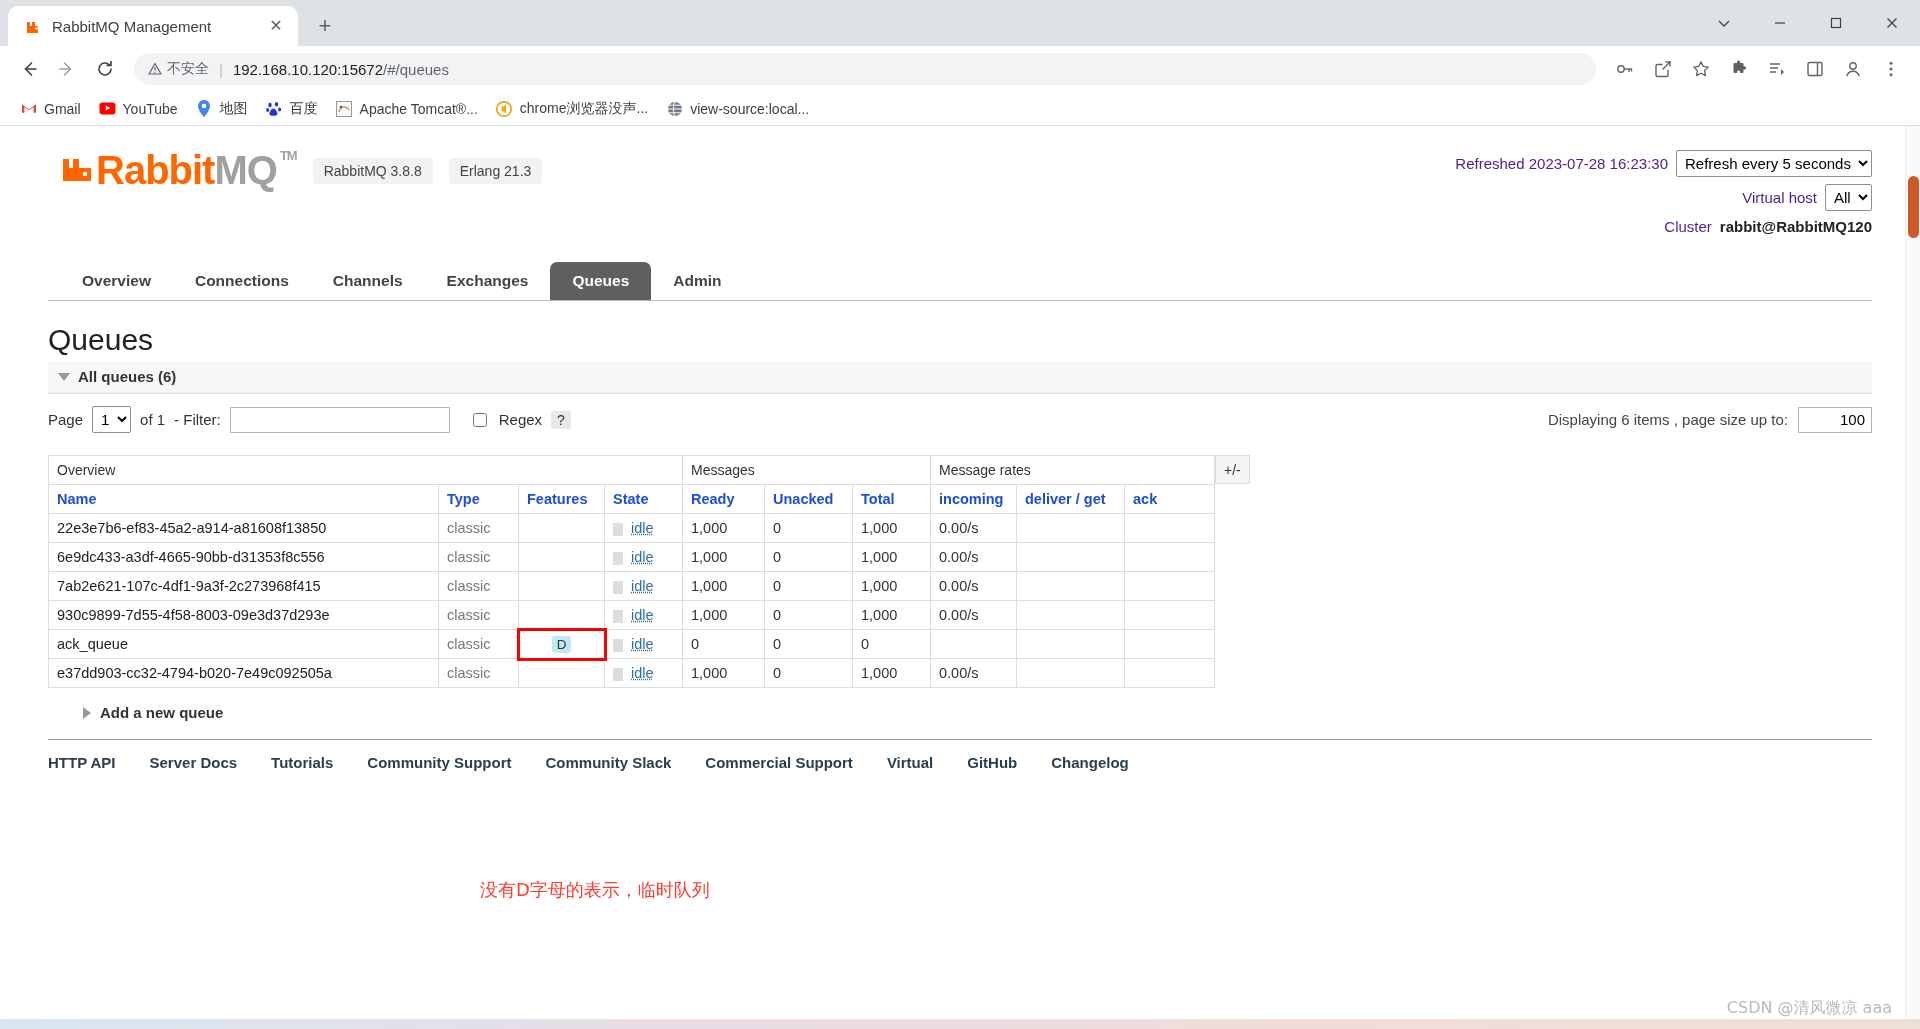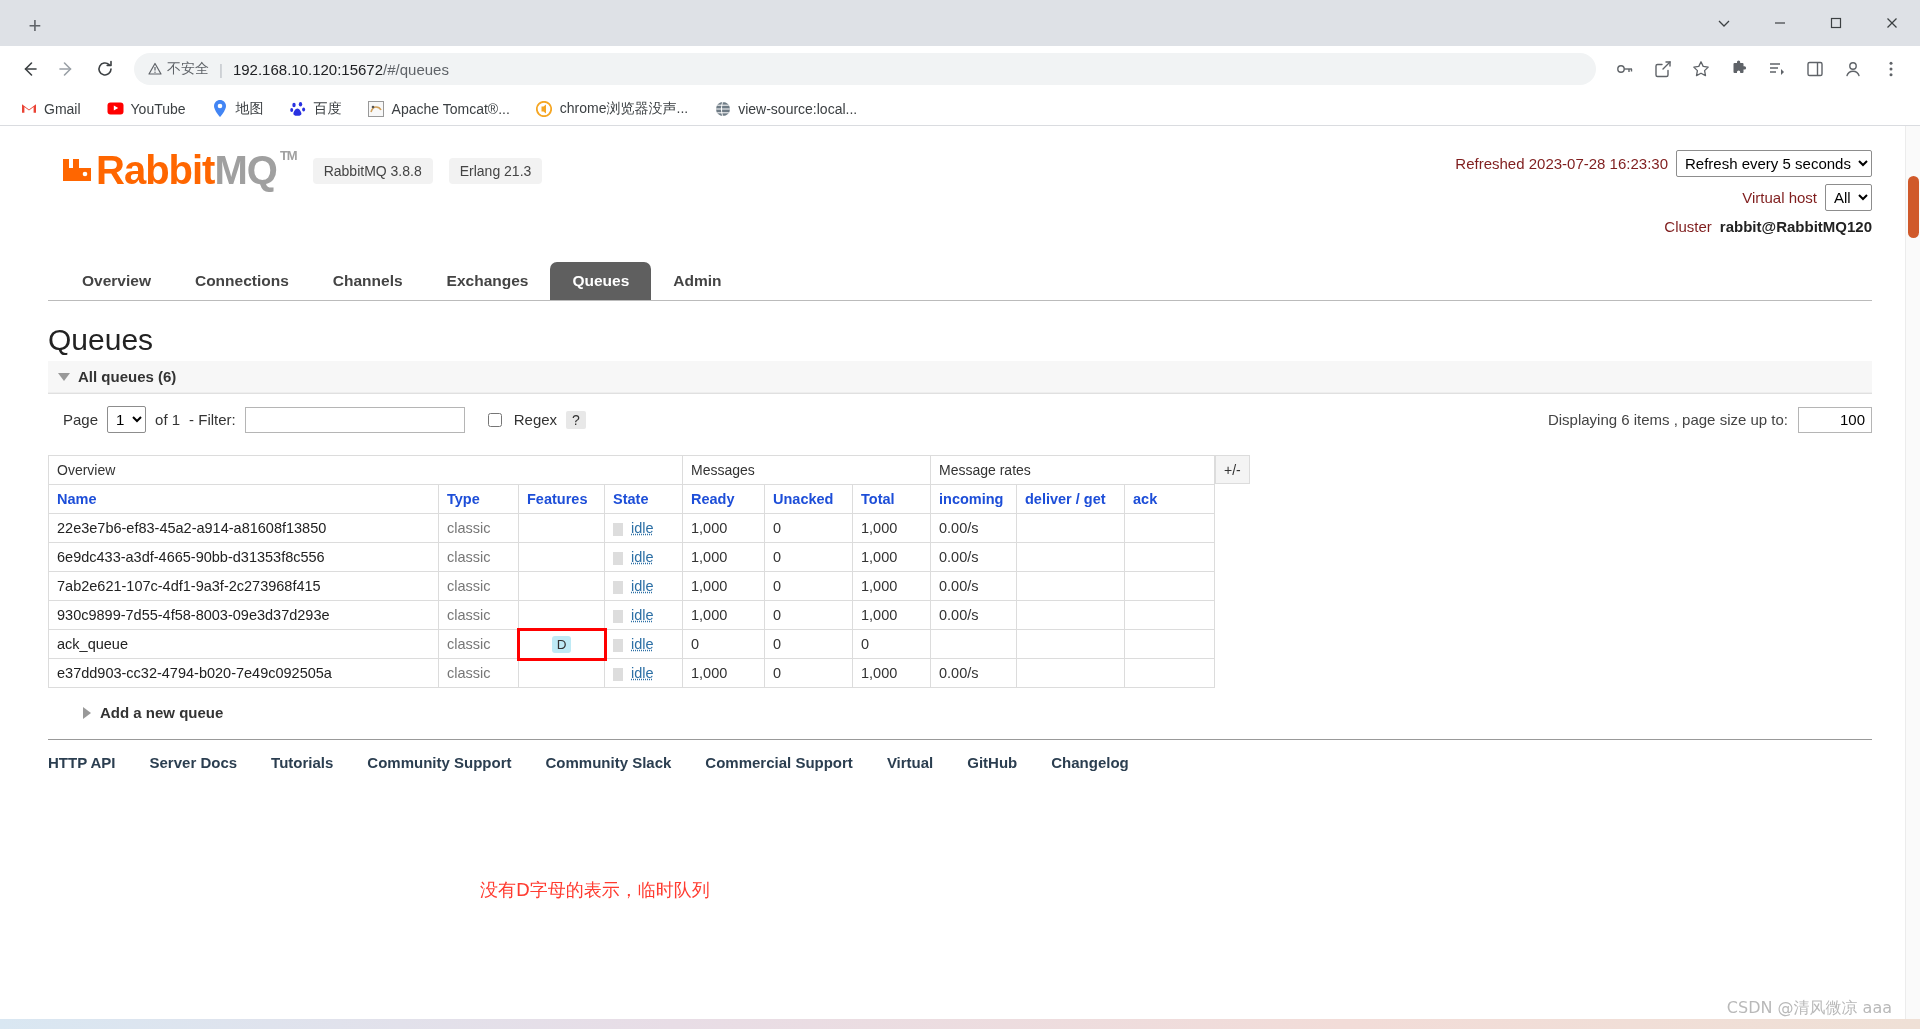--- a/index.html
+++ b/index.html
@@ -101,21 +101,21 @@
   .omni-divider { color:#bdc1c6; margin: 0 2px; }
   .omni-url { color: #202124; font-size:15px; white-space:nowrap; overflow:hidden; }
   .omni-url .grey { color:#5f6368; }
 
   .bookmarks {
     height: 34px;
     background: #fff;
     display: flex;
     align-items: center;
     padding: 0 12px;
-    gap: 10px;
+    gap: 2px;
     border-bottom: 1px solid #dadce0;
   }
   .bm {
     display: flex;
     align-items: center;
     gap: 7px;
     padding: 4px 8px;
     border-radius: 4px;
     font-size: 14px;
     color: #3c4043;
@@ -157,21 +157,21 @@
     background: #f2f2f2;
     color: #444;
     font-size: 14px;
     padding: 5px 11px;
     border-radius: 4px;
     white-space: nowrap;
   }
 
   .head-right { text-align: right; font-size: 15px; color: #444; padding-top: 2px; }
   .hr-row { display:flex; align-items:center; justify-content:flex-end; gap:8px; margin-bottom: 7px; }
-  .hr-row .lbl { color:#7f1d1d; }
+  .hr-row .lbl { color:#4c1d95; }
   select.sel {
     font-family: "Liberation Sans", sans-serif;
     font-size: 15px;
     padding: 3px 4px;
     border: 1px solid #8d8d8d;
     background: #fff;
     color: #000;
     border-radius: 2px;
   }
   .hr-strong { font-weight: bold; color:#222; }
@@ -232,21 +232,21 @@
   .pagination-label {
     font-size: 15px; color: #333;
     margin: 18px 0 6px 0;
   }
   .pagination-rule { border-top: 1px solid #e0e0e0; }
   .pagination-row {
     display:flex; align-items:center; justify-content:space-between;
     padding: 12px 0 10px 0;
     font-size: 15px; color:#333;
   }
-  .pg-left { display:flex; align-items:center; gap:9px;margin-left:15px; }
+  .pg-left { display:flex; align-items:center; gap:9px; }
   .filter-input {
     width: 220px; height: 26px;
     border: 1px solid #b5b5b5;
     font-size: 14px;
     padding: 2px 5px;
     font-family: "Liberation Sans", sans-serif;
   }
   .qmark {
     background:#e8e8e8; color:#333;
     padding: 1px 6px; font-size:14px; border-radius:2px;
@@ -375,20 +375,30 @@
     width:1920px; height:10px;
     background: linear-gradient(90deg,#d9e7f2 0%, #e8dde6 35%, #f2dcd8 70%, #efe0d6 100%);
   }
 </style>
 </head>
 <body>
 
 <div class="browser">
 
   <div class="tabstrip">
+    <div class="tab">
+      <span class="tab-favicon">
+        <svg width="16" height="16" viewBox="0 0 16 16">
+          <path d="M2 4h3v4h2V4h3v4h3v7H2z" fill="#f60"></path>
+          <circle cx="11.5" cy="10.5" r="1.2" fill="#fff"></circle>
+        </svg>
+      </span>
+      <span class="tab-title">RabbitMQ Management</span>
+      <span class="tab-close">✕</span>
+    </div>
     <div class="newtab">+</div>
     <div class="win-ctrls">
       <div class="win-btn">
         <svg width="14" height="14" viewBox="0 0 14 14">
             <path d="M2 5l5 5 5-5" stroke="#3c4043" stroke-width="1.3" fill="none"></path>
           </svg>
       </div>
       <div class="win-btn">
         <svg width="12" height="12" viewBox="0 0 12 12">
             <line x1="1" y1="6" x2="11" y2="6" stroke="#3c4043" stroke-width="1.2"></line>

